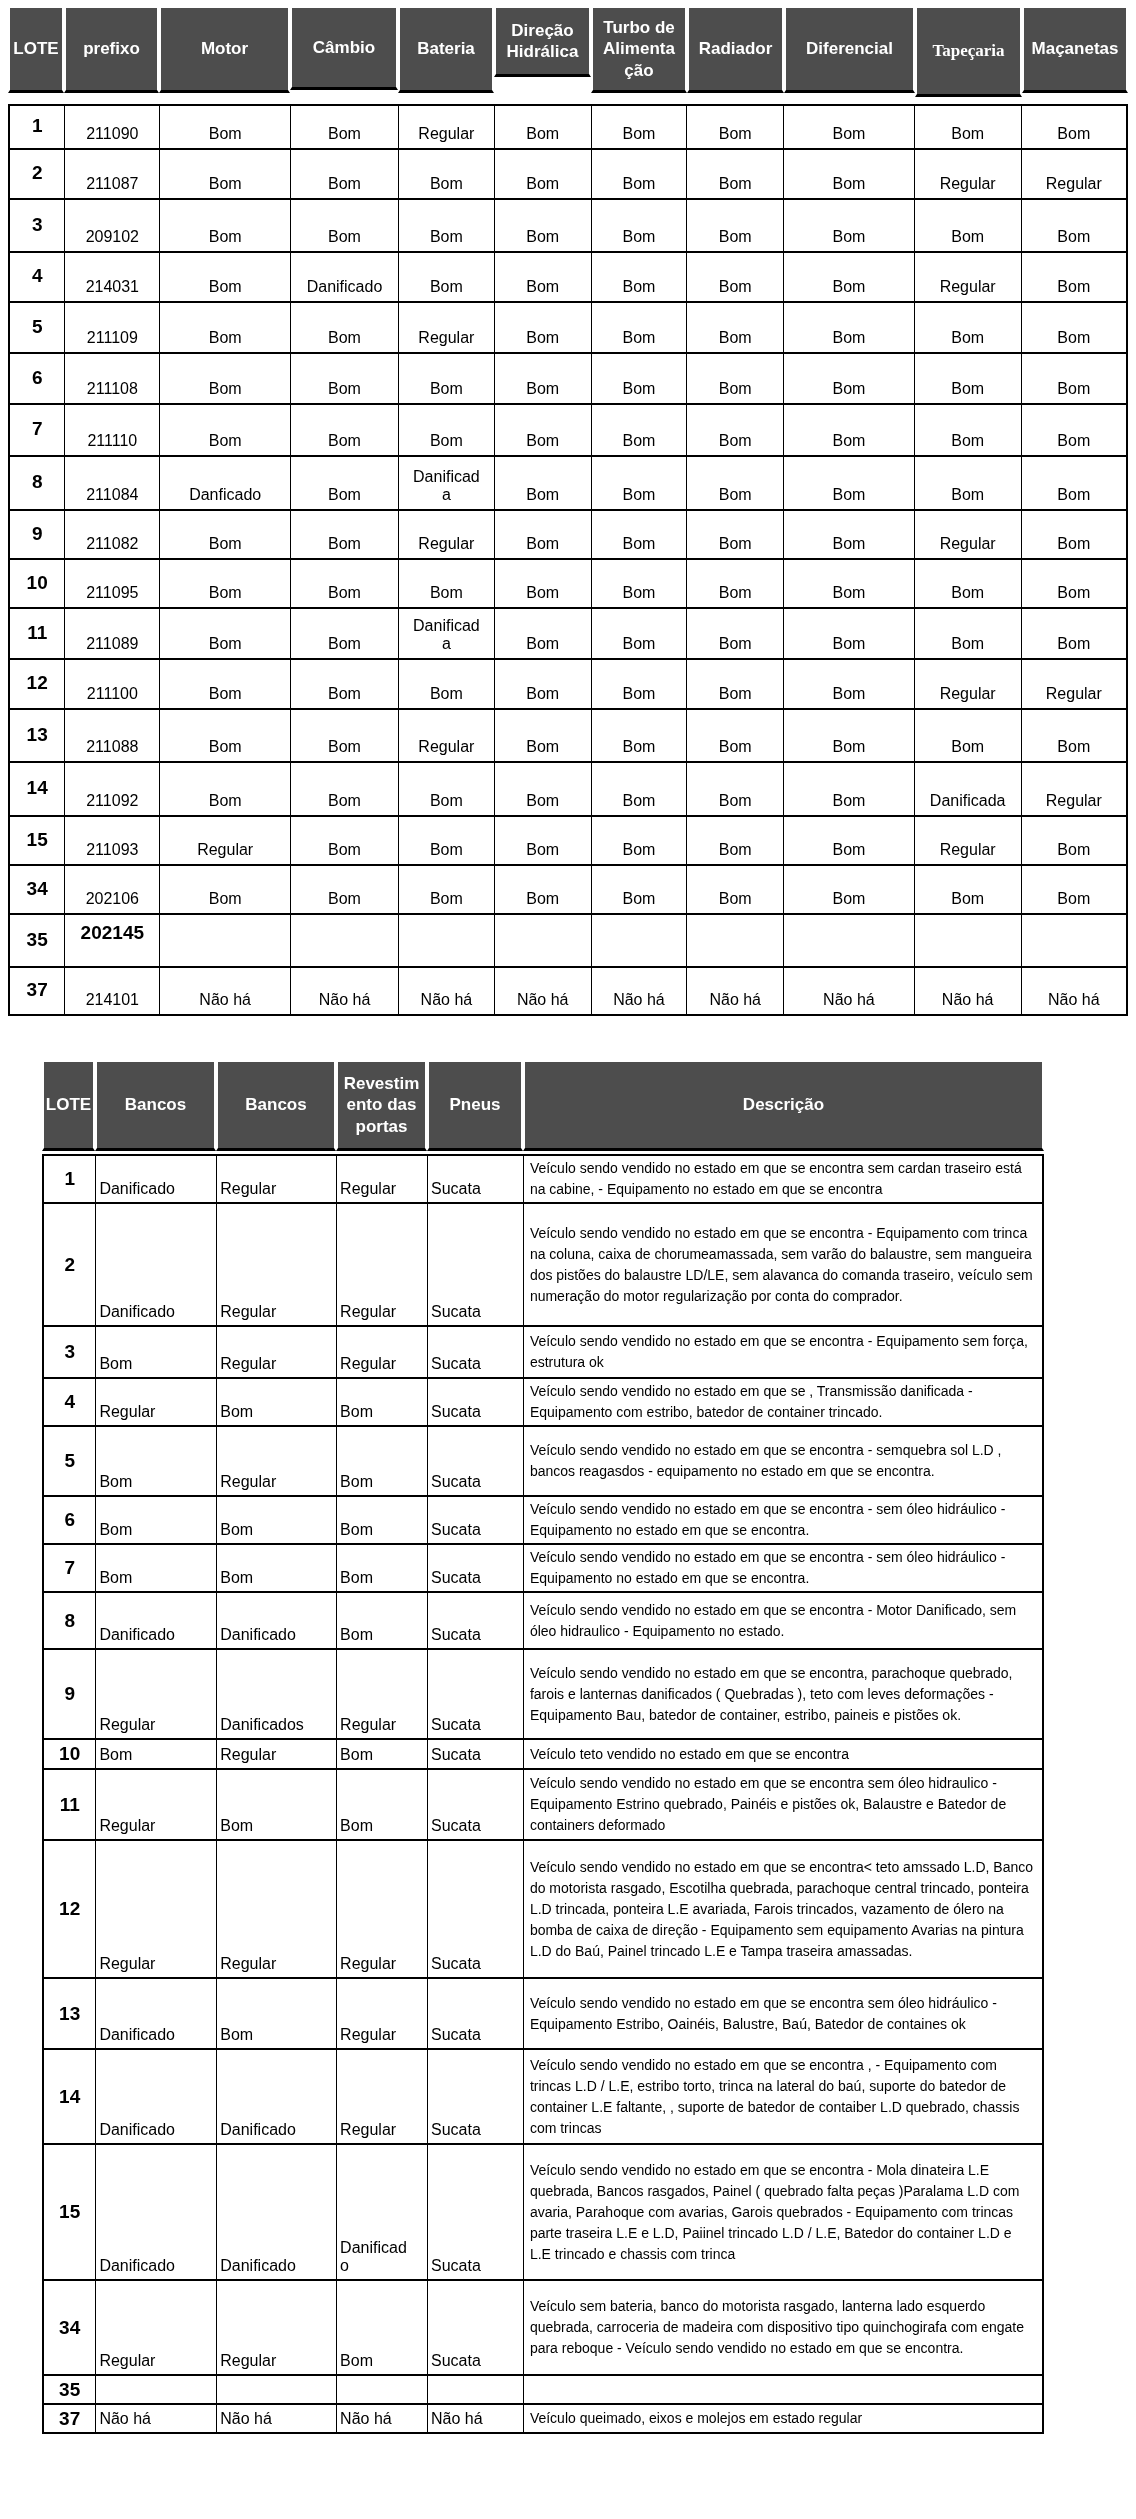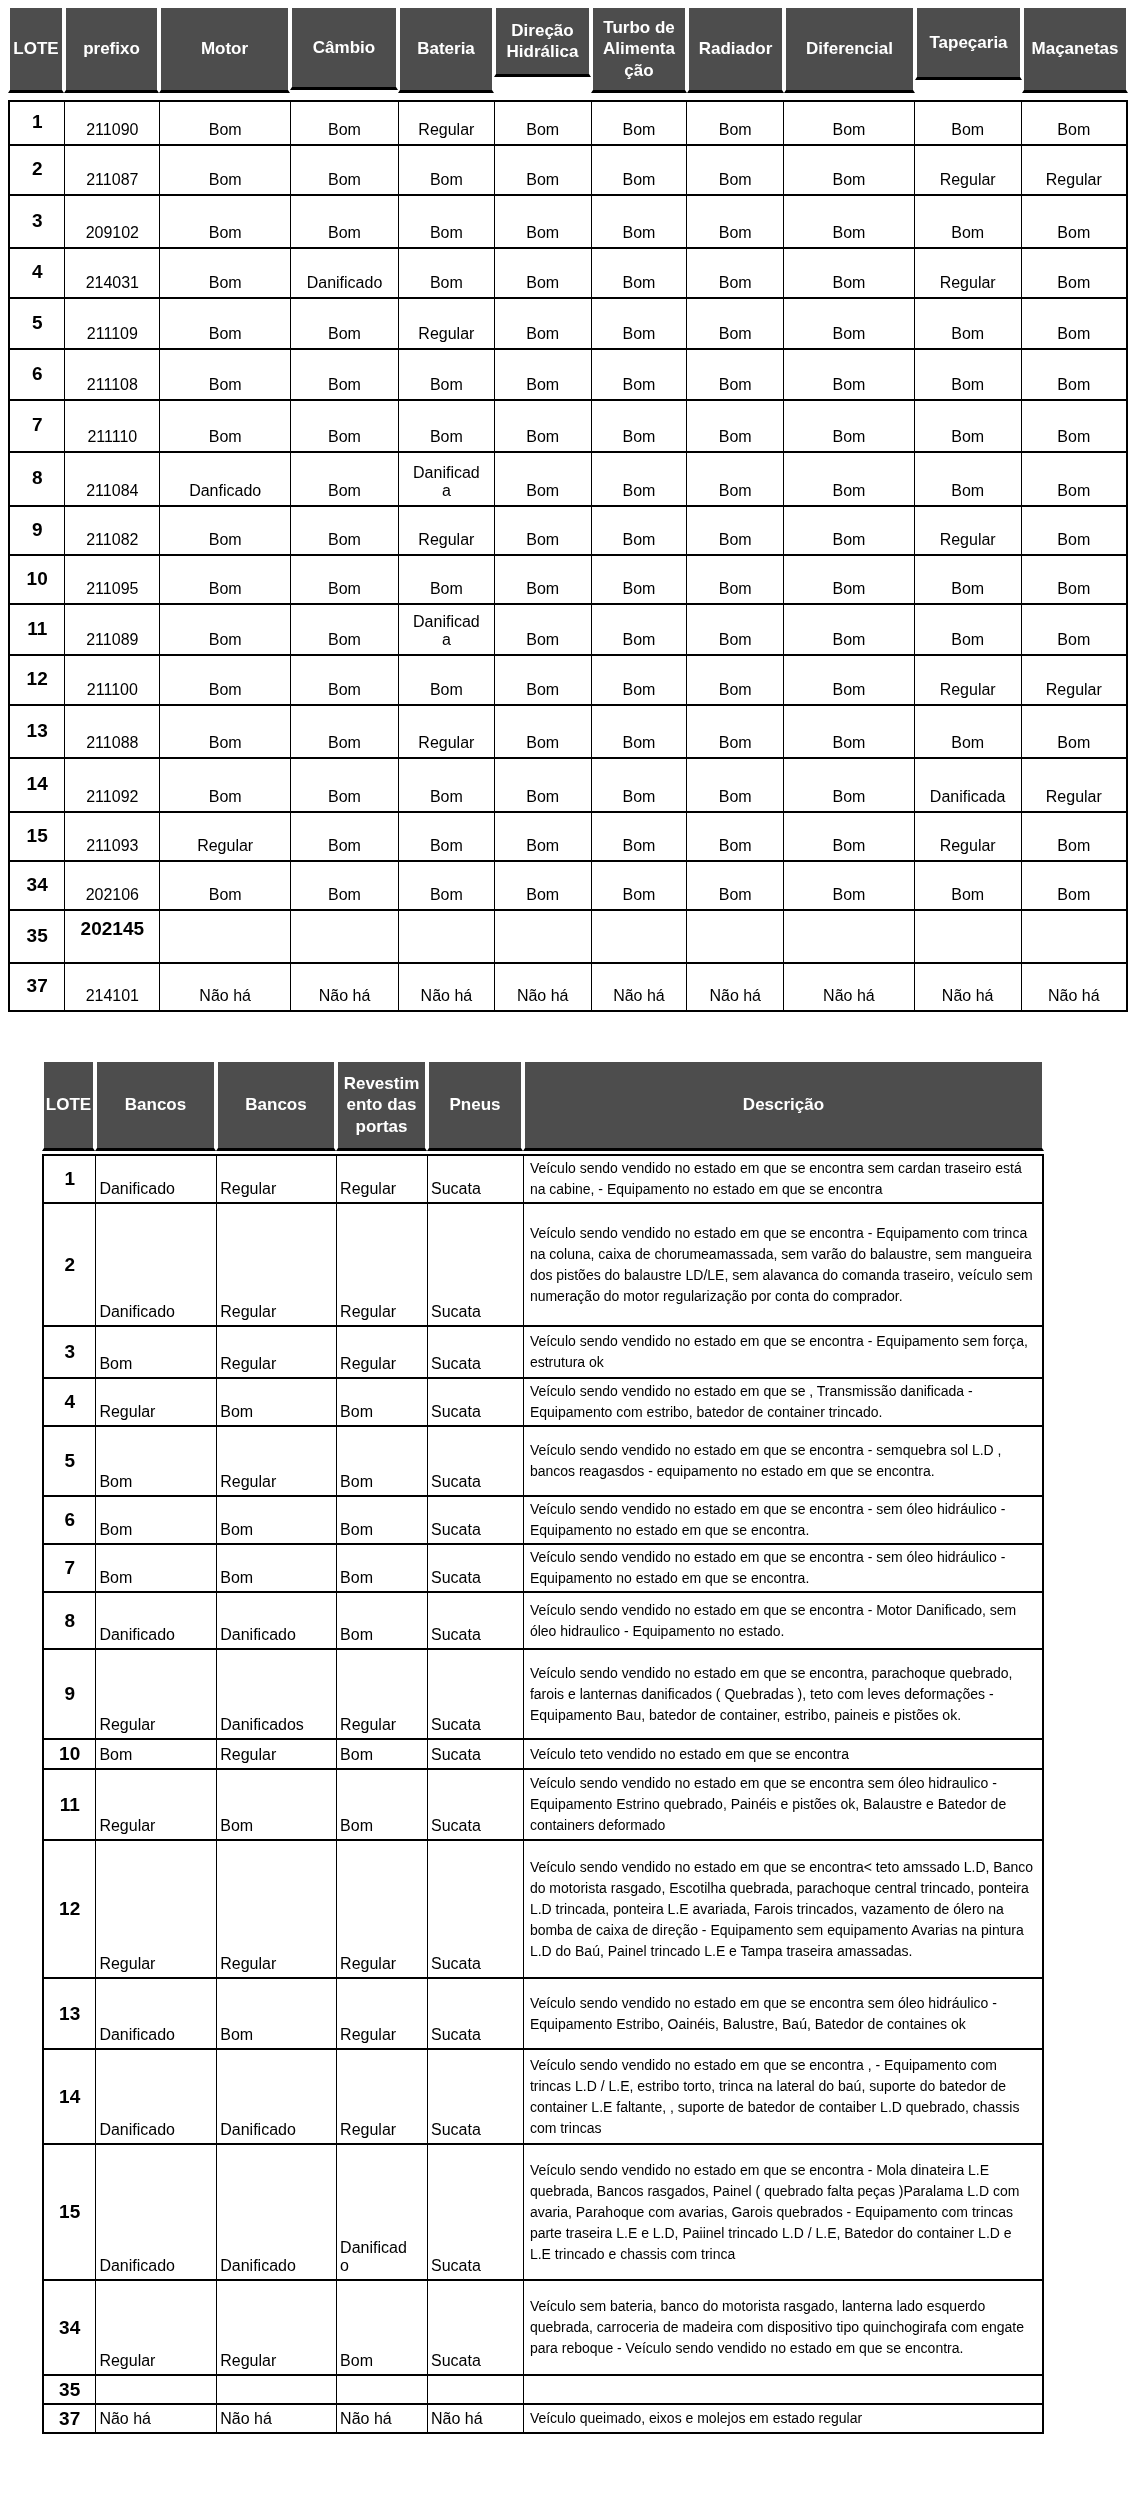--- a/index.html
+++ b/index.html
@@ -51,21 +51,21 @@
         <div class="hcell" style="width: 131px; height: 85px;">Motor</div>
         <div class="hcell" style="width: 108px; height: 82px;">Câmbio</div>
         <div class="hcell" style="width: 96px; height: 85px;">Bateria</div>
         <div class="hcell" style="width: 97px; height: 69px;">Direção
 Hidrálica</div>
         <div class="hcell" style="width: 96px; height: 85px;">Turbo de
 Alimenta
 ção</div>
         <div class="hcell" style="width: 97px; height: 85px;">Radiador</div>
         <div class="hcell" style="width: 131px; height: 85px;">Diferencial</div>
-        <div class="hcell" style="width: 107px; height: 72px;">Tapeçaria</div>
+        <div class="hcell" style="width: 107px; height: 89px; font-family: Liberation Serif, serif;">Tapeçaria</div>
         <div class="hcell" style="width: 106px; height: 85px;">Maçanetas</div>
       </div>
     <table class="body" id="t1-body">
         <colgroup>
           <col style="width: 56px;">
           <col style="width: 95px;">
           <col style="width: 131px;">
           <col style="width: 108px;">
           <col style="width: 96px;">
           <col style="width: 97px;">

